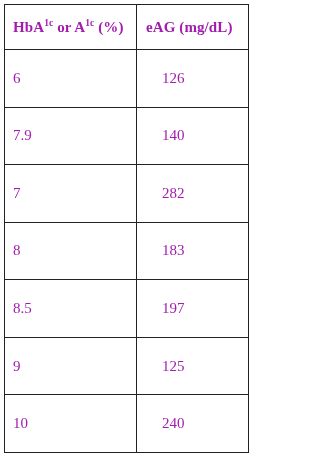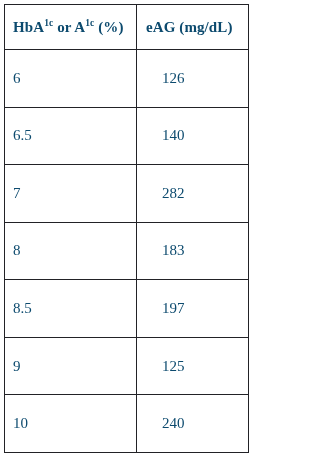--- a/index.html
+++ b/index.html
@@ -31,21 +31,21 @@
   table.conversion-table col.col-a1c { width: 132px; }
   table.conversion-table col.col-eag { width: 112px; }
 
   table.conversion-table th,
   table.conversion-table td {
     border: 1px solid #222226;
     padding: 0 0 0 8px;
     text-align: left;
     vertical-align: middle;
     background: #ffffff;
-    color: #0c4a6e;
+    color: #a21caf;
   }
   table.conversion-table thead th {
     height: 44px;
     font-weight: bold;
     font-size: 15px;
     letter-spacing: 0.1px;
     white-space: nowrap;
   }
   table.conversion-table thead th.head-eag {
     padding-left: 9px;
@@ -80,21 +80,21 @@
         <th class="head-a1c"><span>HbA</span><sup class="sup-1c">1c</sup><span> or A</span><sup class="sup-1c">1c</sup><span> (%)</span></th>
         <th class="head-eag">eAG (mg/dL)</th>
       </tr>
     </thead>
     <tbody>
       <tr>
         <td class="cell-a1c">6</td>
         <td class="cell-eag">126</td>
       </tr>
       <tr>
-        <td class="cell-a1c">6.5</td>
+        <td class="cell-a1c">7.9</td>
         <td class="cell-eag">140</td>
       </tr>
       <tr>
         <td class="cell-a1c">7</td>
         <td class="cell-eag">282</td>
       </tr>
       <tr>
         <td class="cell-a1c">8</td>
         <td class="cell-eag">183</td>
       </tr>

